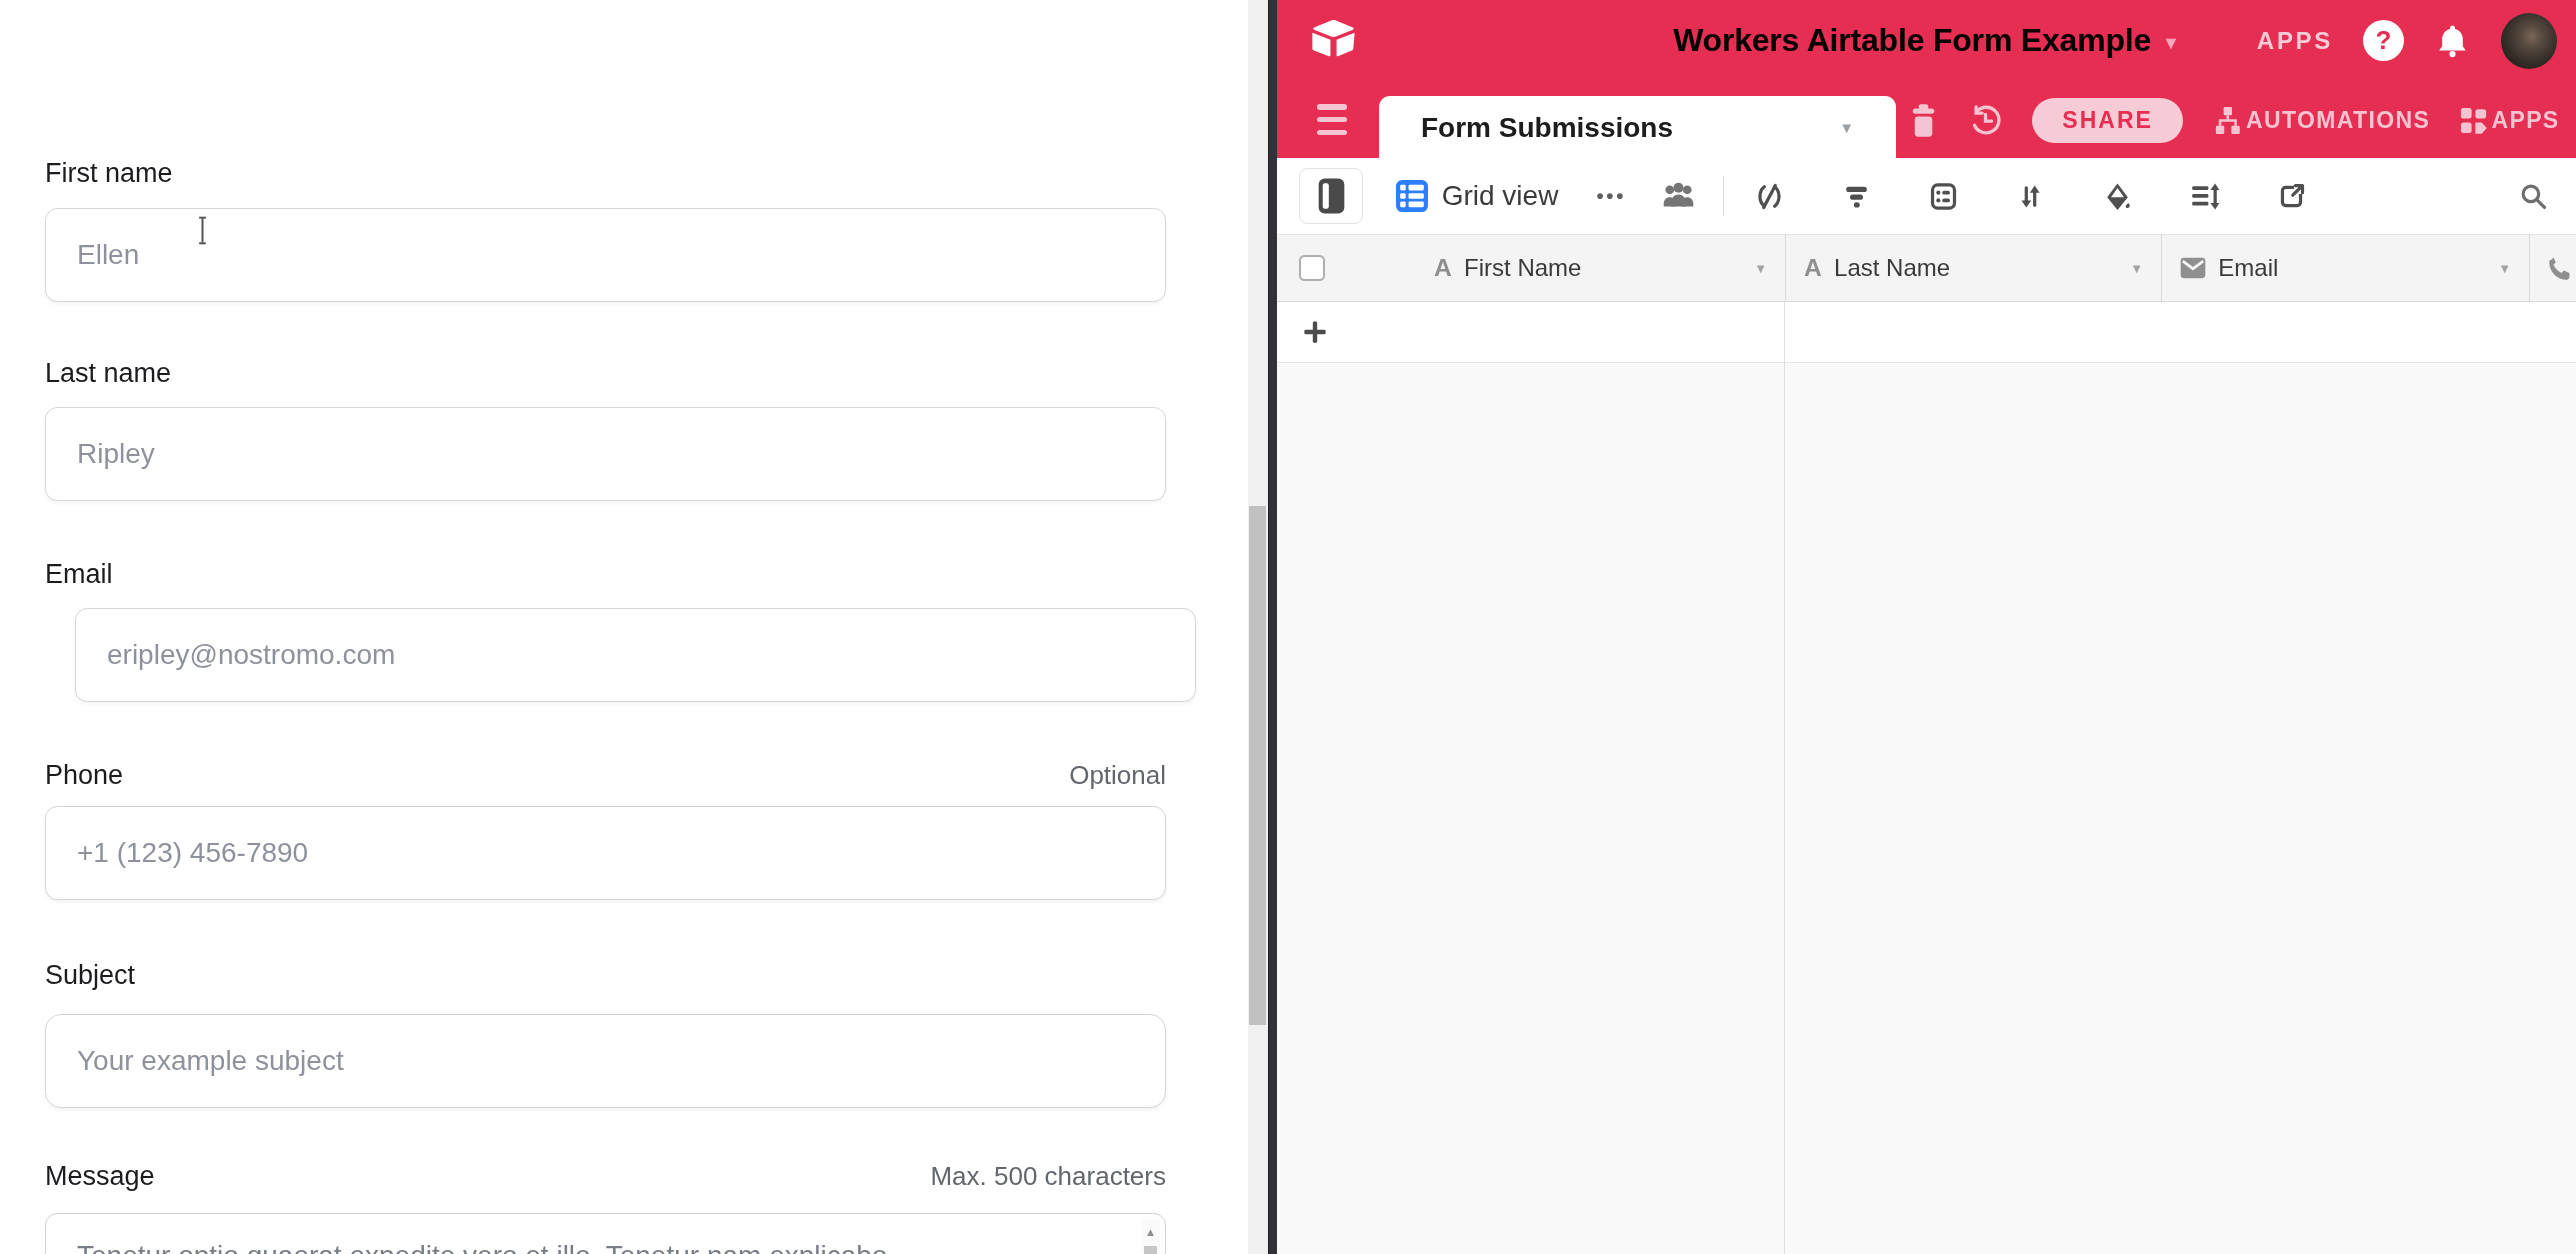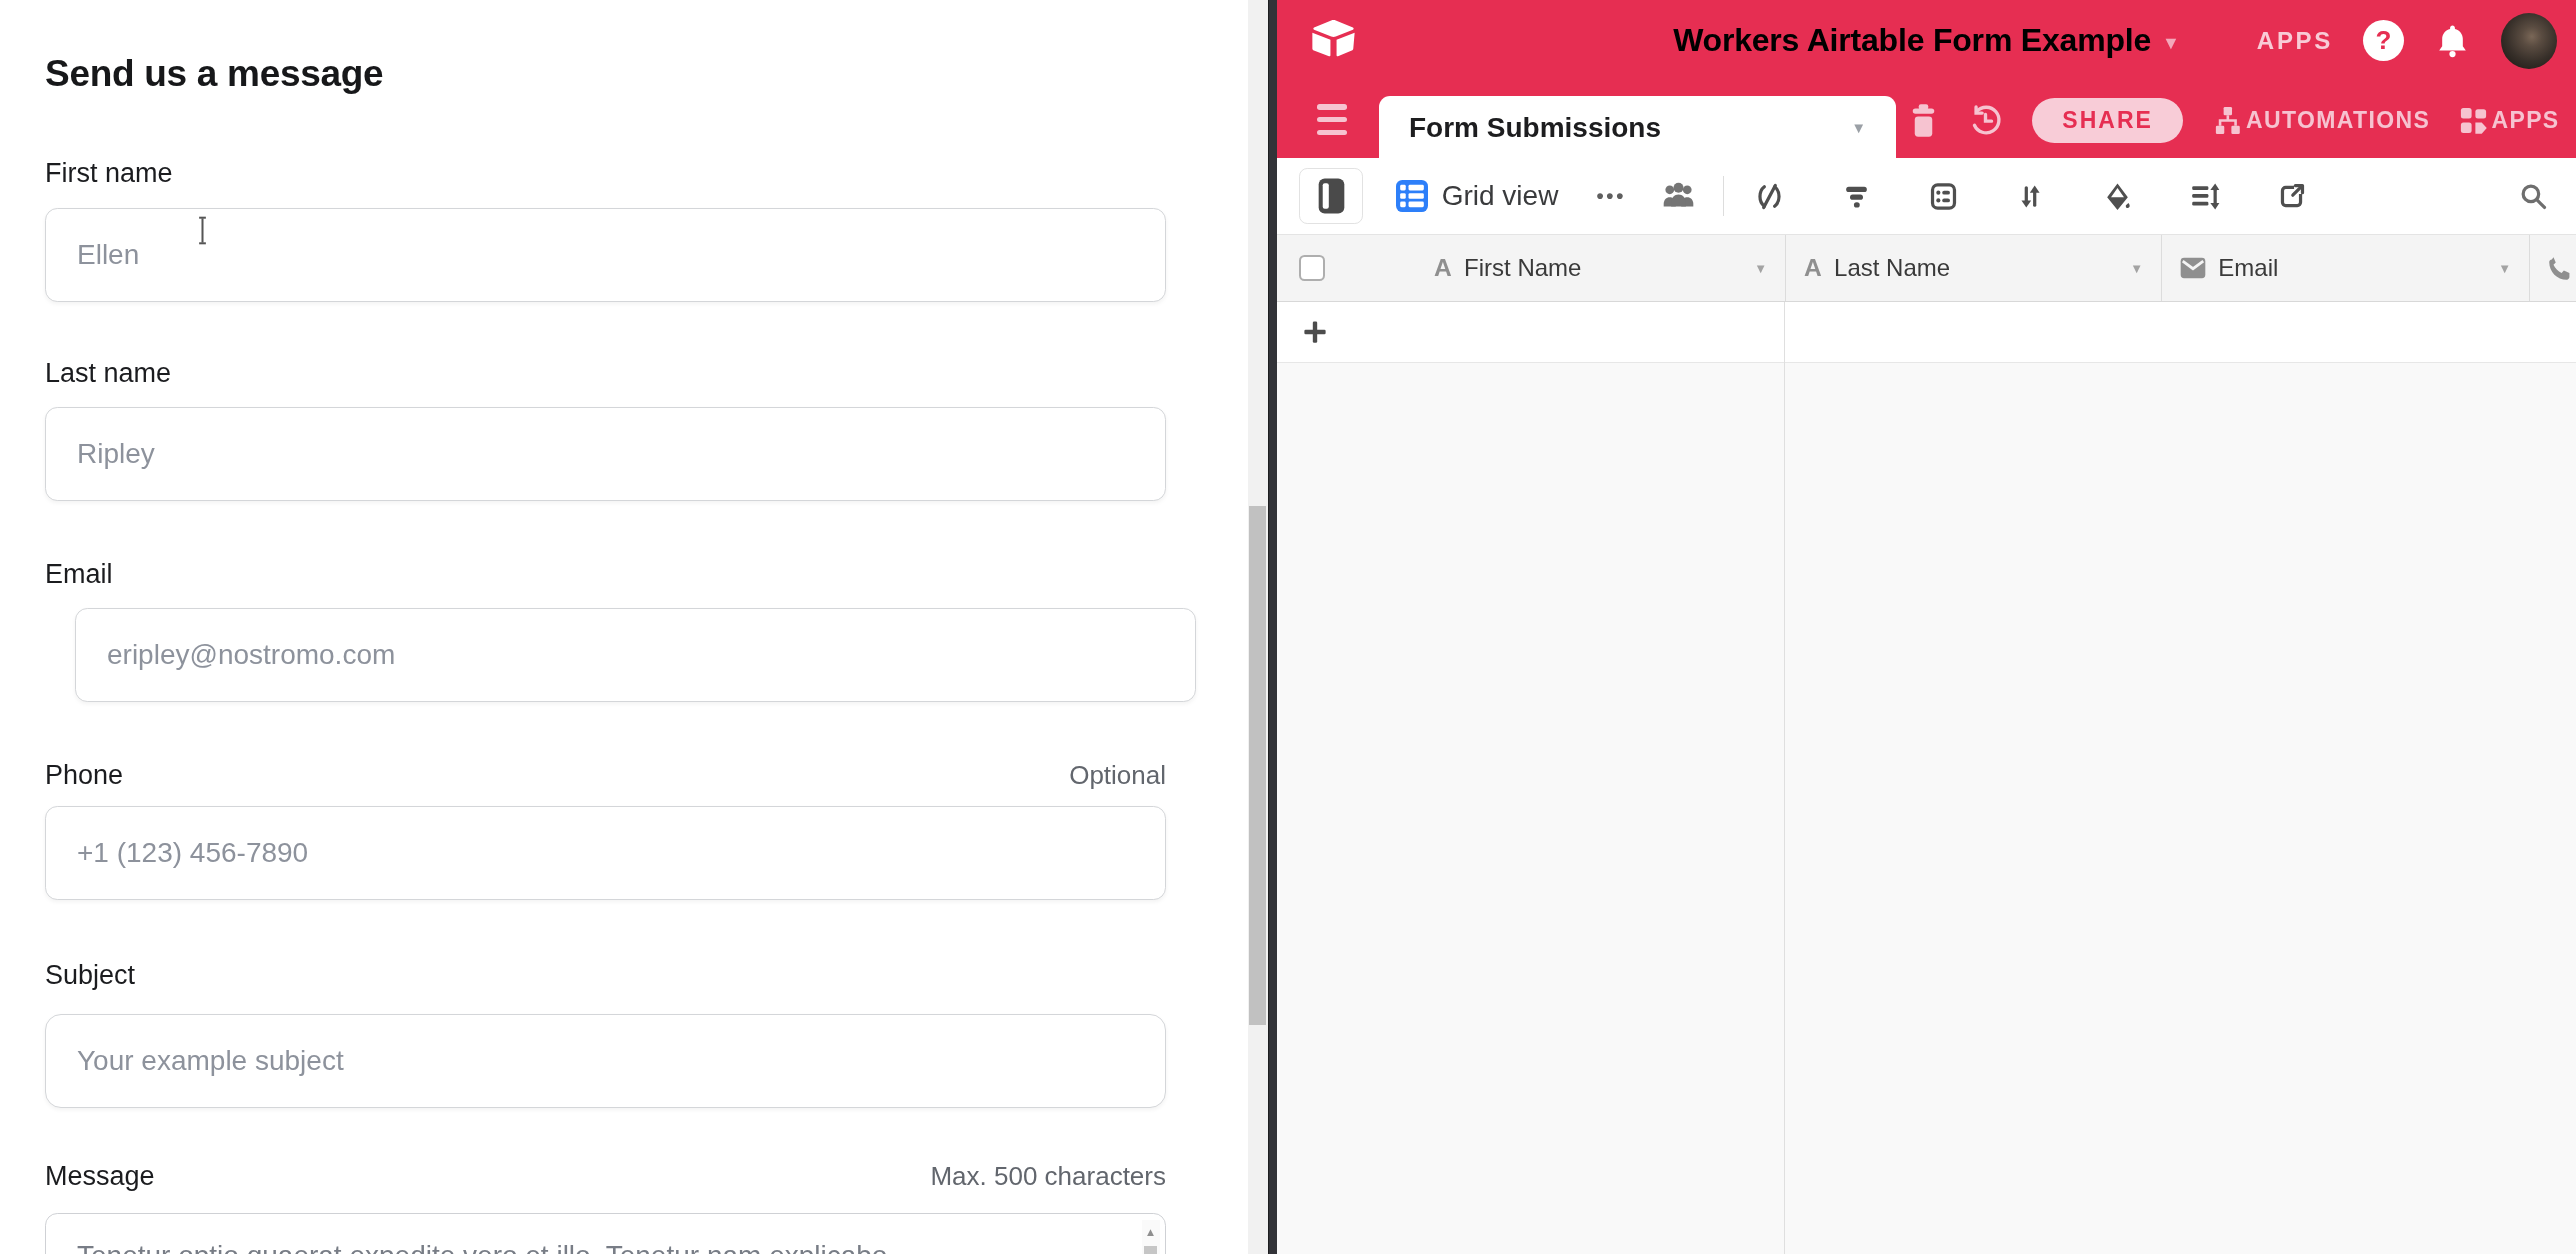--- a/index.html
+++ b/index.html
@@ -43,21 +43,21 @@
   .help-label { color:#f8cbd6; font-size:24px; font-weight:700; letter-spacing:2.7px; }
   .help-circle { width:41px; height:41px; border-radius:50%; background:#fff; display:flex; align-items:center; justify-content:center; }
   .help-circle span { color:#E62E52; font-size:26px; font-weight:800; }
   .avatar { width:56px; height:56px; border-radius:50%;
     background:radial-gradient(circle at 55% 42%, #7a6757 0%, #5a4c41 22%, #38302a 55%, #15130f 100%); }
 
   .tabbar { position:absolute; left:0; top:81px; right:0; height:78px; background:#E62E52; }
   .hamburger { position:absolute; left:40px; top:23px; width:30px; height:31px; display:flex; flex-direction:column; justify-content:space-between; }
   .hamburger i { display:block; height:5.5px; border-radius:2.7px; background:#f6c3d0; }
   .table-tab { position:absolute; left:102px; top:15px; width:517px; height:63px; background:#fff; border-radius:11px 11px 0 0;
-    display:flex; align-items:center; padding:0 30px; justify-content:space-between; }
+    display:flex; align-items:center; padding:0 42px; justify-content:space-between; }
   .table-tab-label { font-size:28px; font-weight:700; color:#1d1d1f; }
   .tab-caret { color:#9ba0a6; font-size:15px; }
   .tabbar-right { position:absolute; right:16.4px; top:0; height:78px; display:flex; align-items:center; gap:29px; }
   .share-pill { height:45px; padding:0 30px; border-radius:27px; background:#f8ccd7; display:flex; align-items:center; }
   .share-pill span { color:#E62E52; font-size:23px; font-weight:700; letter-spacing:2px; }
   .pink-group { display:flex; align-items:center; gap:3px; }
   .pink-group span { color:#f6c3d0; font-size:23px; font-weight:700; letter-spacing:1.4px; }
 
   .toolbar { position:absolute; left:0; top:158px; right:0; height:77px; background:#fff; border-bottom:1.4px solid #e4e4e4;
     display:flex; align-items:center; padding-left:22px; }
@@ -88,21 +88,20 @@
   .frozen-line { position:absolute; left:507px; top:302px; width:1.4px; bottom:0; background:#dfdfdf; }
 
   svg { display:block; }
 </style>
 </head>
 <body>
 
 <div class="screen">
 
   <div class="left-pane">
-    <h1 class="form-title">Send us a message</h1>
 
     <div class="field" style="top:158px">
       <div class="label-row">
           <span class="field-label">First name</span>
         </div>
       <div style="position:relative; height:0;">
         <input class="text-input" style="top: 19px;" type="text" placeholder="Ellen">
         <span class="ibeam" style="top:26px">
           <svg width="11" height="31" viewBox="0 0 16 46">
               <g stroke="#555" stroke-width="3" fill="none">

